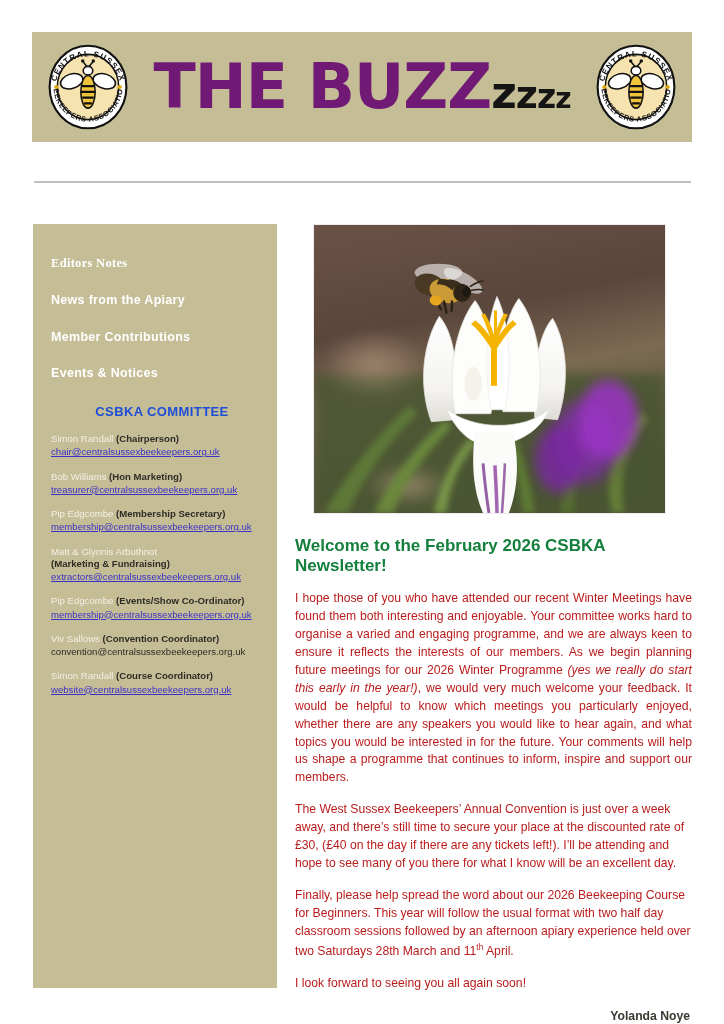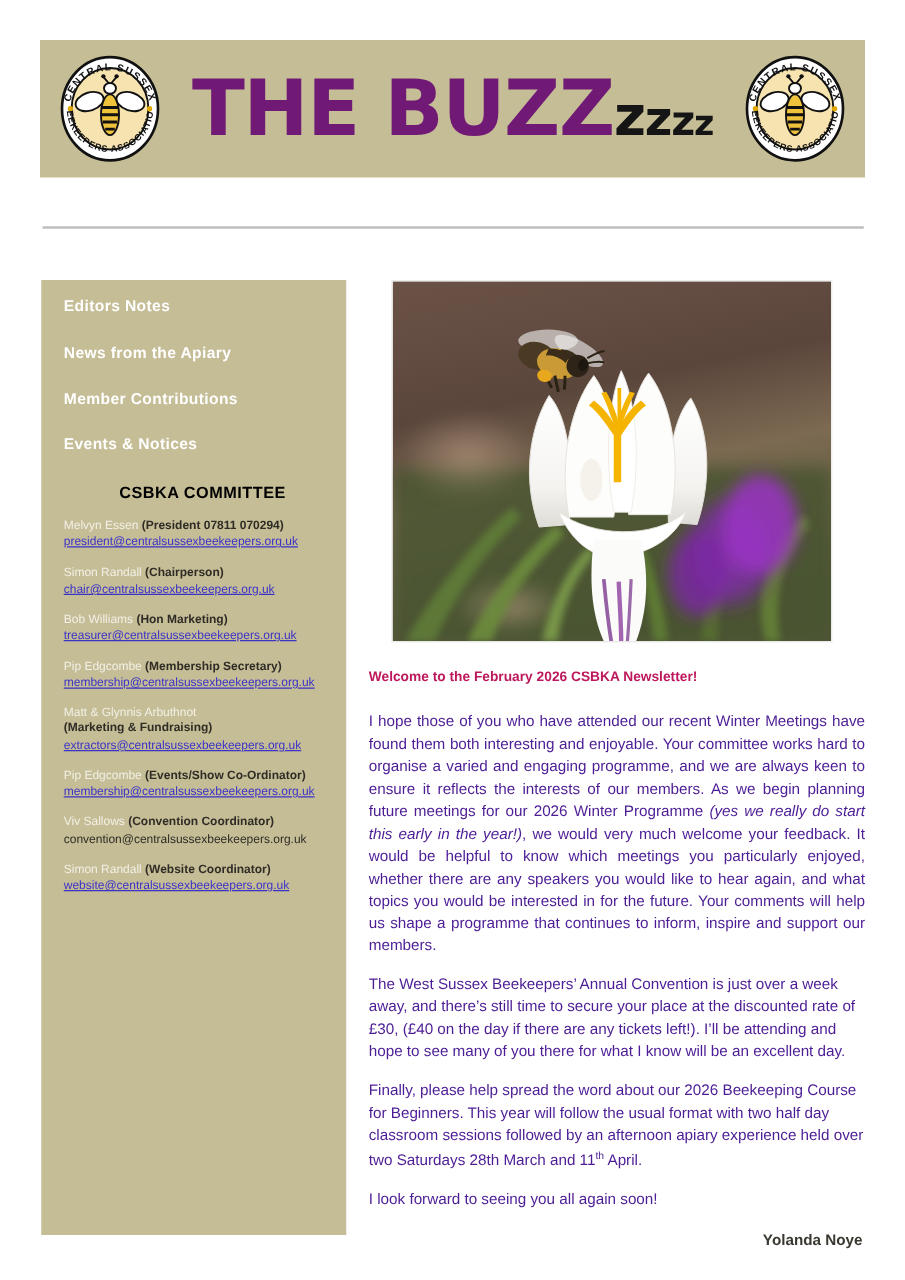--- a/index.html
+++ b/index.html
@@ -87,27 +87,27 @@
     padding: 12px 10px 10px 10px;
   }
   .nav-item {
     color: #ffffff;
     font-weight: bold;
     font-size: 12.5px;
     letter-spacing: 0.3px;
     margin: 0 0 23px 8px;
     line-height: 1.1;
   }
-  .nav-item:first-child { margin-top: 3px; }
+  .nav-item:first-child { margin-top: 21px; font-family: Liberation Serif, serif; }
 
   #committee-heading {
     text-align: center;
     font-weight: bold;
     font-size: 13px;
-    color: #000000;
+    color: #1d4ed8;
     letter-spacing: 0.4px;
     margin: 6px 0 14px 14px;
   }
 
   .member {
     margin: 0 0 12px 8px;
     line-height: 1.28;
   }
   .member-line {
     font-size: 9.6px;
@@ -146,31 +146,31 @@
     height: 290px;
     margin-left: 20px;
     position: relative;
     overflow: hidden;
     border: 1px solid #ededed;
     box-sizing: border-box;
   }
   #hero-photo svg { display:block; width: 100%; height: 100%; }
 
   #welcome-heading {
-    font-size: 11px;
-    font-weight: bold;
-    color: #be185d;
-    margin: 22px 0 21px 2px;
+    font-size: 17px;
+    font-weight: bold;
+    color: #15803d;
+    margin: 22px 0 2px 2px;
   }
 
   .body-par {
     font-size: 12.2px;
     line-height: 1.47;
-    color: #4c1d95;
-    margin: 0 0 13px 2px;
+    color: #b91c1c;
+    margin: 14px 0 13px 2px;
     text-align: justify;
   }
   .body-par.left { text-align: left; }
   .body-par b { font-weight: normal; }
   .body-par i { font-style: italic; }
   .body-par sup { font-size: 0.68em; vertical-align: super; }
 
   #signature {
     font-size: 12.2px;
     font-weight: bold;
@@ -260,24 +260,20 @@
   </div>
   <div class="nav-item">
     <span>Member Contributions</span>
   </div>
   <div class="nav-item">
     <span>Events &amp; Notices</span>
   </div>
 
   <div id="committee-heading">CSBKA COMMITTEE</div>
 
-  <div class="member">
-    <div class="member-line"><span class="member-name">Melvyn Essen </span><span class="member-role">(President 07811 070294)</span></div>
-    <a class="member-email" href="#">president@centralsussexbeekeepers.org.uk</a>
-  </div>
 
   <div class="member">
     <div class="member-line"><span class="member-name">Simon Randall </span><span class="member-role">(Chairperson)</span></div>
     <a class="member-email" href="#">chair@centralsussexbeekeepers.org.uk</a>
   </div>
 
   <div class="member">
     <div class="member-line"><span class="member-name">Bob Williams </span><span class="member-role">(Hon Marketing)</span></div>
     <a class="member-email" href="#">treasurer@centralsussexbeekeepers.org.uk</a>
   </div>
@@ -300,21 +296,21 @@
     <a class="member-email" href="#">membership@centralsussexbeekeepers.org.uk</a>
   </div>
 
 
   <div class="member">
     <div class="member-line"><span class="member-name">Viv Sallows </span><span class="member-role">(Convention Coordinator)</span></div>
     <span class="member-email plain">convention@centralsussexbeekeepers.org.uk</span>
   </div>
 
   <div class="member">
-    <div class="member-line"><span class="member-name">Simon Randall </span><span class="member-role">(Website Coordinator)</span></div>
+    <div class="member-line"><span class="member-name">Simon Randall </span><span class="member-role">(Course Coordinator)</span></div>
     <a class="member-email" href="#">website@centralsussexbeekeepers.org.uk</a>
   </div>
 
 </aside>
 
 <main id="main">
 
   <div id="hero-photo">
     <svg viewBox="0 0 353 290" preserveAspectRatio="none">
       <defs>

